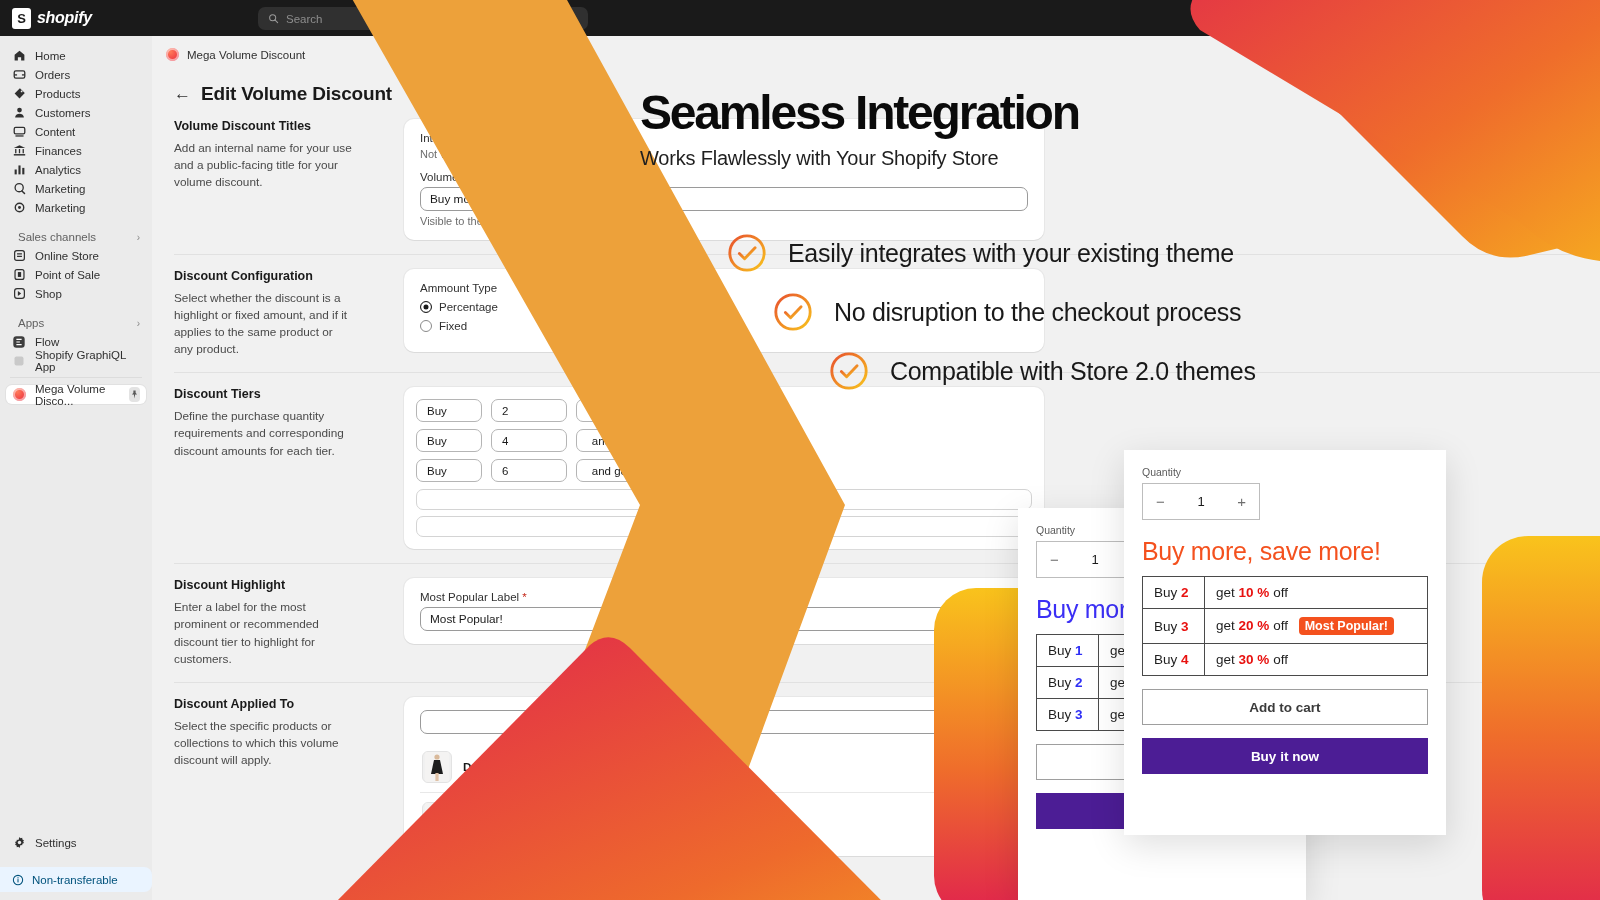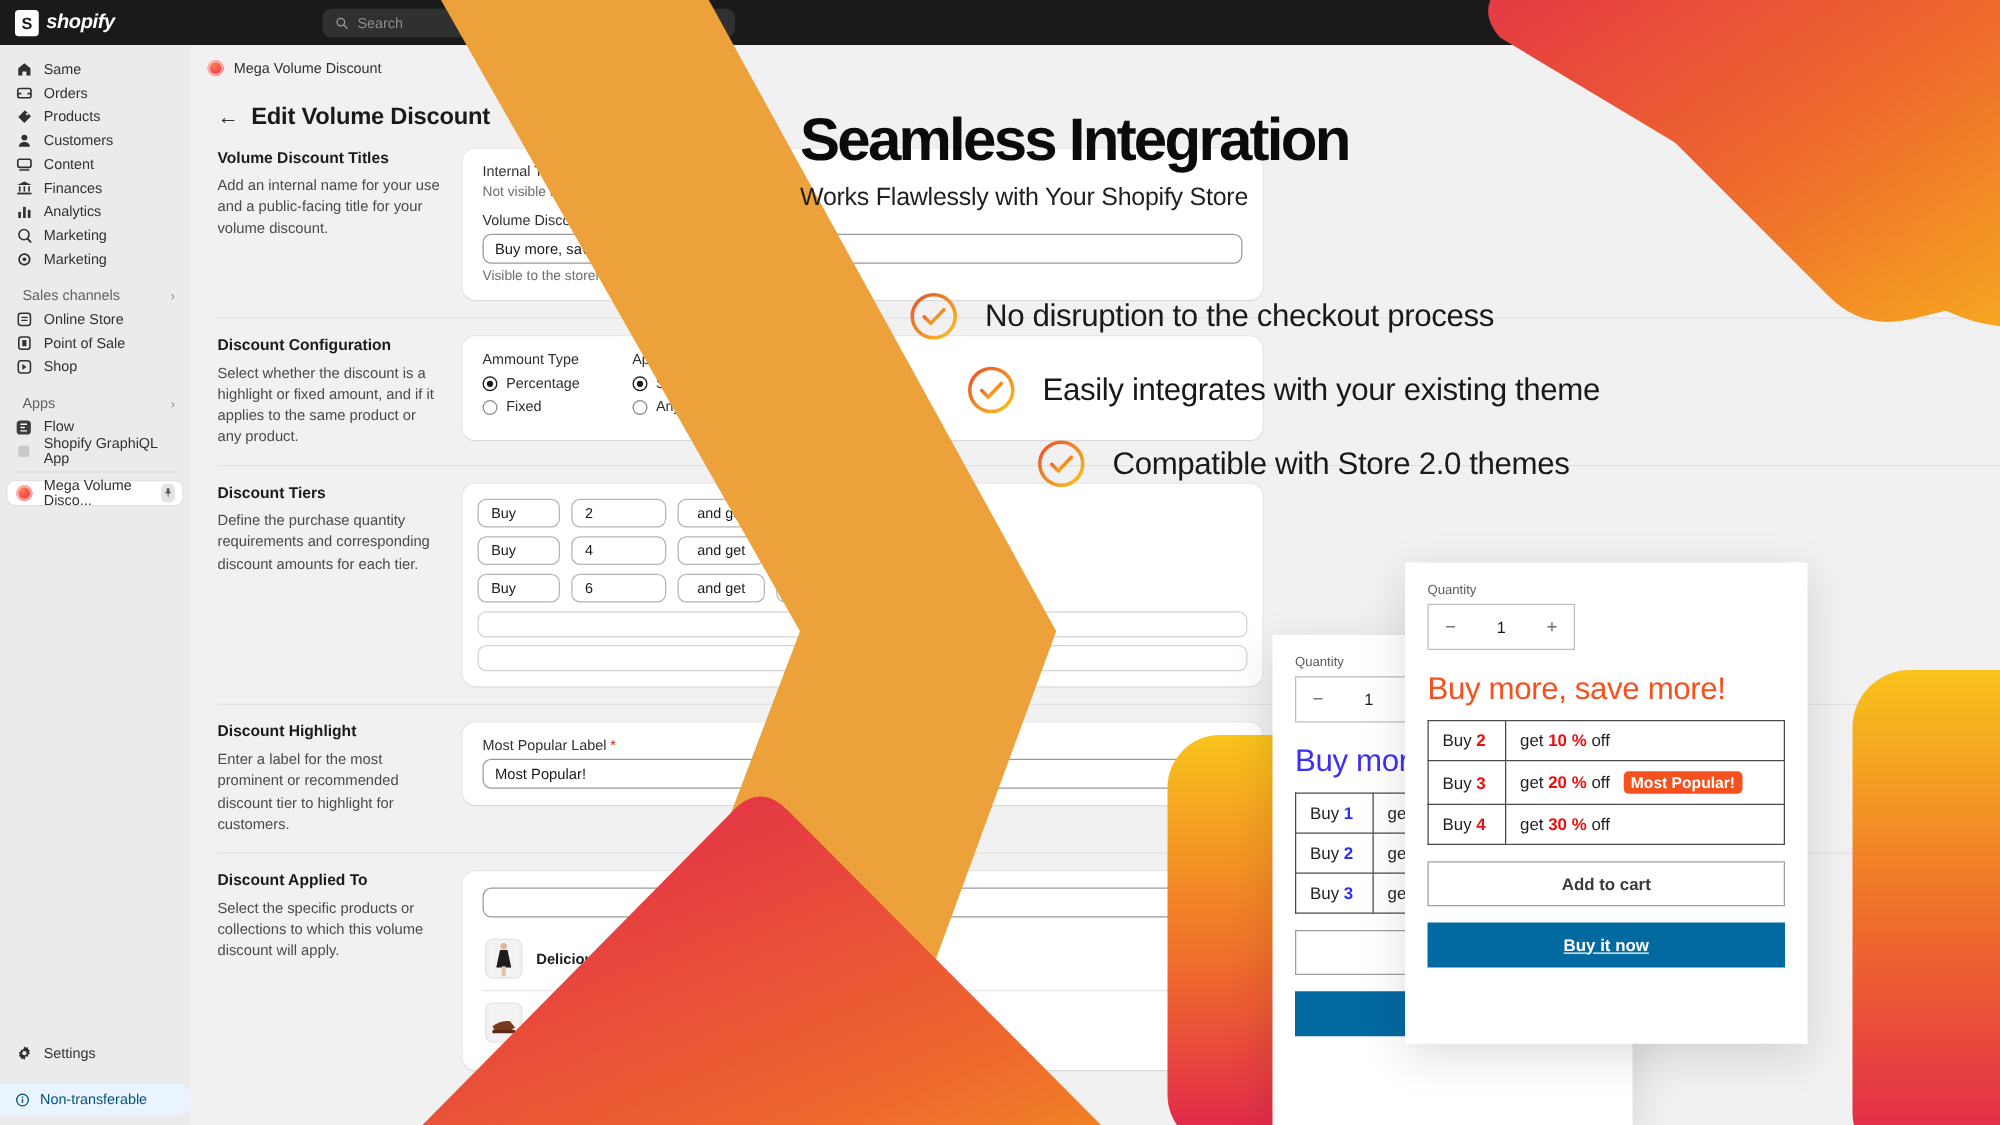--- a/index.html
+++ b/index.html
@@ -77,21 +77,21 @@
     width: 13px; height: 13px; border-radius: 50%;
     background: radial-gradient(circle at 35% 30%, #ff7a59, #e8203a);
     box-shadow: inset 0 0 0 2px rgba(255,255,255,.5);
   }
 
   .page-head { display: flex; align-items: center; gap: 10px; padding: 22px 0 0 22px; }
   .back-arrow { font-size: 17px; color: #303030; }
   .page-title { font-size: 19px; font-weight: 700; color: #1a1a1a; letter-spacing: -0.2px; }
 
   
-  .section { display: flex; padding: 14px 0 14px 22px; }
+  .section { display: flex; padding: 14px 0 14px 22px; gap: 34px; }
   .sec-left { width: 196px; flex: 0 0 196px; padding-right: 18px; }
   .sec-title { font-size: 12.5px; font-weight: 700; color: #1a1a1a; margin-bottom: 7px; }
   .sec-desc { font-size: 11.8px; line-height: 1.45; color: #4a4a4a; }
   .sec-right { flex: 1; }
   .card {
     background: #fff; border-radius: 10px; padding: 13px 16px;
     box-shadow: 0 1px 0 rgba(0,0,0,.05), 0 0 0 1px rgba(0,0,0,.04);
     max-width: 640px;
   }
   .sec-divider { height: 1px; background: #e1e1e1; margin-left: 22px; }
@@ -175,21 +175,21 @@
   .bold-accent { font-weight: 700; }
   .badge-pop {
     display: inline-block; background: #f4511e; color: #fff; font-size: 12.5px;
     font-weight: 700; padding: 2px 6px; border-radius: 4px; margin-left: 7px;
   }
   .w-btn {
     height: 36px; display: flex; align-items: center; justify-content: center;
     font-size: 13.5px; font-weight: 700; margin-top: 13px;
   }
   .w-btn.light { border: 1px solid #9e9e9e; background: #fff; color: #3b3b3b; }
-  .w-btn.dark { background: #0369a1; color: #fff; text-decoration: underline; }
+  .w-btn.dark { background: #4c1d95; color: #fff; }
 </style>
 </head>
 <body>
 
 <div class="admin">
 
   <div class="topbar">
     <div class="logo-wrap">
       <div class="logo-bag">S</div>
       <div class="logo-text">shopify</div>
@@ -203,21 +203,21 @@
     </div>
   </div>
 
   <div class="sidebar">
     <div class="nav-item">
       <span class="ico">
         <svg width="13" height="13" viewBox="0 0 16 16">
             <path d="M8 2 2 7v7h4v-4h4v4h4V7z" fill="#303030"></path>
           </svg>
       </span>
-      <span>Same</span>
+      <span>Home</span>
     </div>
     <div class="nav-item">
       <span class="ico">
         <svg width="13" height="13" viewBox="0 0 16 16">
             <rect x="1.5" y="3.5" width="13" height="9" rx="2" fill="none" stroke="#303030" stroke-width="1.6"></rect>
             <line x1="1.5" y1="8.5" x2="5" y2="8.5" stroke="#303030" stroke-width="1.6"></line>
             <line x1="11" y1="8.5" x2="14.5" y2="8.5" stroke="#303030" stroke-width="1.6"></line>
           </svg>
       </span>
       <span>Orders</span>
@@ -594,42 +594,42 @@
 
 <div class="hero">
   <div class="hero-title">Seamless Integration</div>
   <div class="hero-sub">Works Flawlessly with Your Shopify Store</div>
 </div>
 
 <div class="bullets">
   <div class="bullet">
     <svg class="check-ring" viewBox="0 0 44 44">
       <defs>
+          <linearGradient id="ck1" x1="0" y1="0" x2="1" y2="1">
+        <stop offset="0%" stop-color="#e8502e"></stop>
+            <stop offset="100%" stop-color="#f8c41d"></stop>
+      </linearGradient>
+        </defs>
+      <circle cx="22" cy="22" r="18" fill="none" stroke="url(#ck1)" stroke-width="3"></circle>
+      <path d="M14 22.5l5.5 5.5L30.5 16.5" fill="none" stroke="url(#ck1)" stroke-width="3" stroke-linecap="round" stroke-linejoin="round"></path>
+    </svg>
+    <span class="bullet-text">Easily integrates with your existing theme</span>
+  </div>
+  <div class="bullet">
+    <svg class="check-ring" viewBox="0 0 44 44">
+      <defs>
           <linearGradient id="ck2" x1="0" y1="0" x2="1" y2="1">
         <stop offset="0%" stop-color="#e8502e"></stop>
             <stop offset="100%" stop-color="#f8c41d"></stop>
       </linearGradient>
         </defs>
       <circle cx="22" cy="22" r="18" fill="none" stroke="url(#ck2)" stroke-width="3"></circle>
       <path d="M14 22.5l5.5 5.5L30.5 16.5" fill="none" stroke="url(#ck2)" stroke-width="3" stroke-linecap="round" stroke-linejoin="round"></path>
     </svg>
     <span class="bullet-text">No disruption to the checkout process</span>
-  </div>
-  <div class="bullet">
-    <svg class="check-ring" viewBox="0 0 44 44">
-      <defs>
-          <linearGradient id="ck1" x1="0" y1="0" x2="1" y2="1">
-        <stop offset="0%" stop-color="#e8502e"></stop>
-            <stop offset="100%" stop-color="#f8c41d"></stop>
-      </linearGradient>
-        </defs>
-      <circle cx="22" cy="22" r="18" fill="none" stroke="url(#ck1)" stroke-width="3"></circle>
-      <path d="M14 22.5l5.5 5.5L30.5 16.5" fill="none" stroke="url(#ck1)" stroke-width="3" stroke-linecap="round" stroke-linejoin="round"></path>
-    </svg>
-    <span class="bullet-text">Easily integrates with your existing theme</span>
   </div>
   <div class="bullet">
     <svg class="check-ring" viewBox="0 0 44 44">
       <defs>
           <linearGradient id="ck3" x1="0" y1="0" x2="1" y2="1">
         <stop offset="0%" stop-color="#e8502e"></stop>
             <stop offset="100%" stop-color="#f8c41d"></stop>
       </linearGradient>
         </defs>
       <circle cx="22" cy="22" r="18" fill="none" stroke="url(#ck3)" stroke-width="3"></circle>

